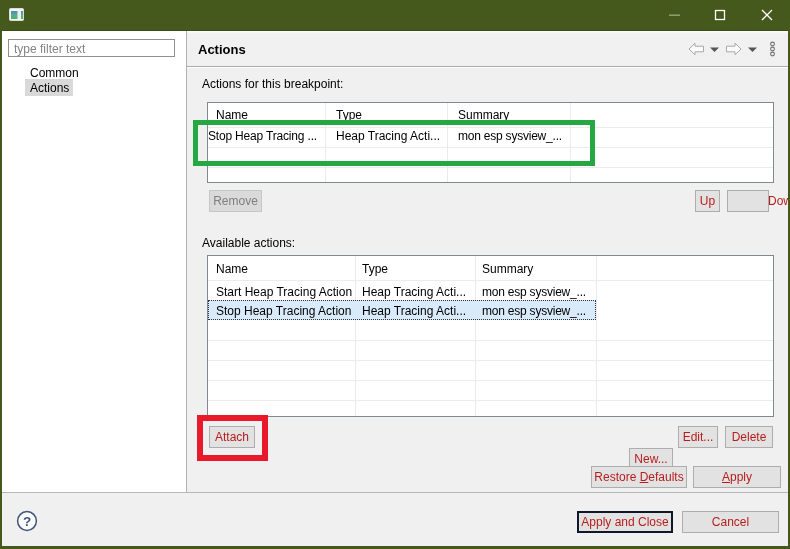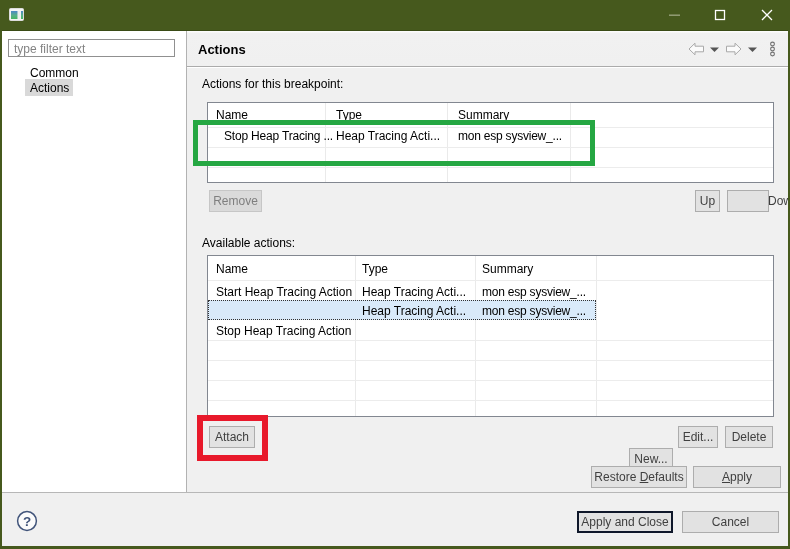--- a/index.html
+++ b/index.html
@@ -1,20 +1,20 @@
 <!DOCTYPE html>
 <html><head>
 <meta charset="utf-8">
 <style>
   * { margin:0; padding:0; box-sizing:border-box; }
   html,body { width:790px; height:549px; overflow:hidden; }
   body { position:relative; font-family:"Liberation Sans", sans-serif; background:#f0f0f0; }
   .abs { position:absolute; }
   .txt { position:absolute; font-size:12px; color:#000; white-space:nowrap; }
-  .btn { position:absolute; background:#e2e2e2; border:1px solid #adadad; font-size:12px; color:#404040;
+  .btn { position:absolute; background:#e2e2e2; border:1px solid #adadad; font-size:12px; color:#b91c1c;
          text-align:center; line-height:20px; }
 </style>
 </head>
 <body>
 
 <div class="abs" style="left:0;top:0;width:790px;height:549px;border:2px solid #46591d;border-top:none;border-bottom:3px solid #46591d;pointer-events:none;z-index:50;"></div>
 
 <div class="abs" style="left:0;top:0;width:790px;height:31px;background:#46591d;border-bottom:1px solid #3a4b16;">
   <svg class="abs" style="left:9px;top:8px;" width="15" height="13" viewBox="0 0 15 13">
     <rect x="0.5" y="0.5" width="14" height="12" rx="1" fill="#f4f4f4" stroke="#dcdcdc"></rect>
@@ -64,21 +64,21 @@
 <div class="abs" style="left:207px;top:102px;width:567px;height:81px;background:#fff;border:1px solid #828790;">
   <div class="abs" style="left:117px;top:0;width:1px;height:79px;background:#eaeaea;"></div>
   <div class="abs" style="left:239px;top:0;width:1px;height:79px;background:#eaeaea;"></div>
   <div class="abs" style="left:362px;top:0;width:1px;height:79px;background:#eaeaea;"></div>
   <div class="abs" style="left:0;top:24px;width:565px;height:1px;background:#ececec;"></div>
   <div class="abs" style="left:0;top:44px;width:565px;height:1px;background:#ececec;"></div>
   <div class="abs" style="left:0;top:64px;width:565px;height:1px;background:#ececec;"></div>
   <div class="txt" style="left:8px;top:5px;">Name</div>
   <div class="txt" style="left:128px;top:5px;">Type</div>
   <div class="txt" style="left:250px;top:5px;">Summary</div>
-  <div class="txt" style="left:16px;top:26px;letter-spacing:-0.18px;">Stop Heap Tracing ...</div>
+  <div class="txt" style="left:0;top:26px;letter-spacing:-0.18px;">Stop Heap Tracing ...</div>
   <div class="txt" style="left:128px;top:26px;">Heap Tracing Acti...</div>
   <div class="txt" style="left:250px;top:26px;letter-spacing:-0.22px;">mon esp sysview_...</div>
 </div>
 
 <div class="abs" style="left:193px;top:120px;width:402px;height:46px;border:5px solid #25a742;z-index:60;"></div>
 
 <div class="btn" style="left:209px;top:190px;width:53px;height:22px;background:#dadada;border-color:#c6c6c6;color:#7f7f7f;">Remove</div>
 <div class="btn" style="left:695px;top:190px;width:25px;height:22px;">Up</div>
 <div class="btn" style="left:727px;top:190px;width:41px;height:22px;padding-left:40px;">Down</div>
 
@@ -90,21 +90,21 @@
   <div class="abs" style="left:388px;top:0;width:1px;height:160px;background:#eaeaea;"></div>
   <div class="abs" style="left:0;top:24px;width:565px;height:1px;background:#ececec;"></div>
   <div class="txt" style="left:8px;top:6px;">Name</div>
   <div class="txt" style="left:154px;top:6px;">Type</div>
   <div class="txt" style="left:274px;top:6px;">Summary</div>
   <div class="txt" style="left:8px;top:29px;">Start Heap Tracing Action</div>
   <div class="txt" style="left:154px;top:29px;">Heap Tracing Acti...</div>
   <div class="txt" style="left:274px;top:29px;letter-spacing:-0.22px;">mon esp sysview_...</div>
 
   <div class="abs" style="left:0;top:44px;width:388px;height:20px;background:#d9eafa;outline:1px dotted #333;outline-offset:-1px;"></div>
-  <div class="txt" style="left:8px;top:48px;margin-top:20px;">Stop Heap Tracing Action</div>
+  <div class="txt" style="left:8px;top:48px;">Stop Heap Tracing Action</div>
   <div class="txt" style="left:154px;top:48px;">Heap Tracing Acti...</div>
   <div class="txt" style="left:274px;top:48px;letter-spacing:-0.22px;">mon esp sysview_...</div>
   <div class="abs" style="left:0;top:84px;width:565px;height:1px;background:#ececec;"></div>
   <div class="abs" style="left:0;top:104px;width:565px;height:1px;background:#ececec;"></div>
   <div class="abs" style="left:0;top:124px;width:565px;height:1px;background:#ececec;"></div>
   <div class="abs" style="left:0;top:144px;width:565px;height:1px;background:#ececec;"></div>
 </div>
 
 <div class="btn" style="left:209px;top:426px;width:46px;height:22px;">Attach</div>
 <div class="abs" style="left:197px;top:415px;width:71px;height:46px;border:6px solid #e8192b;z-index:60;"></div>

